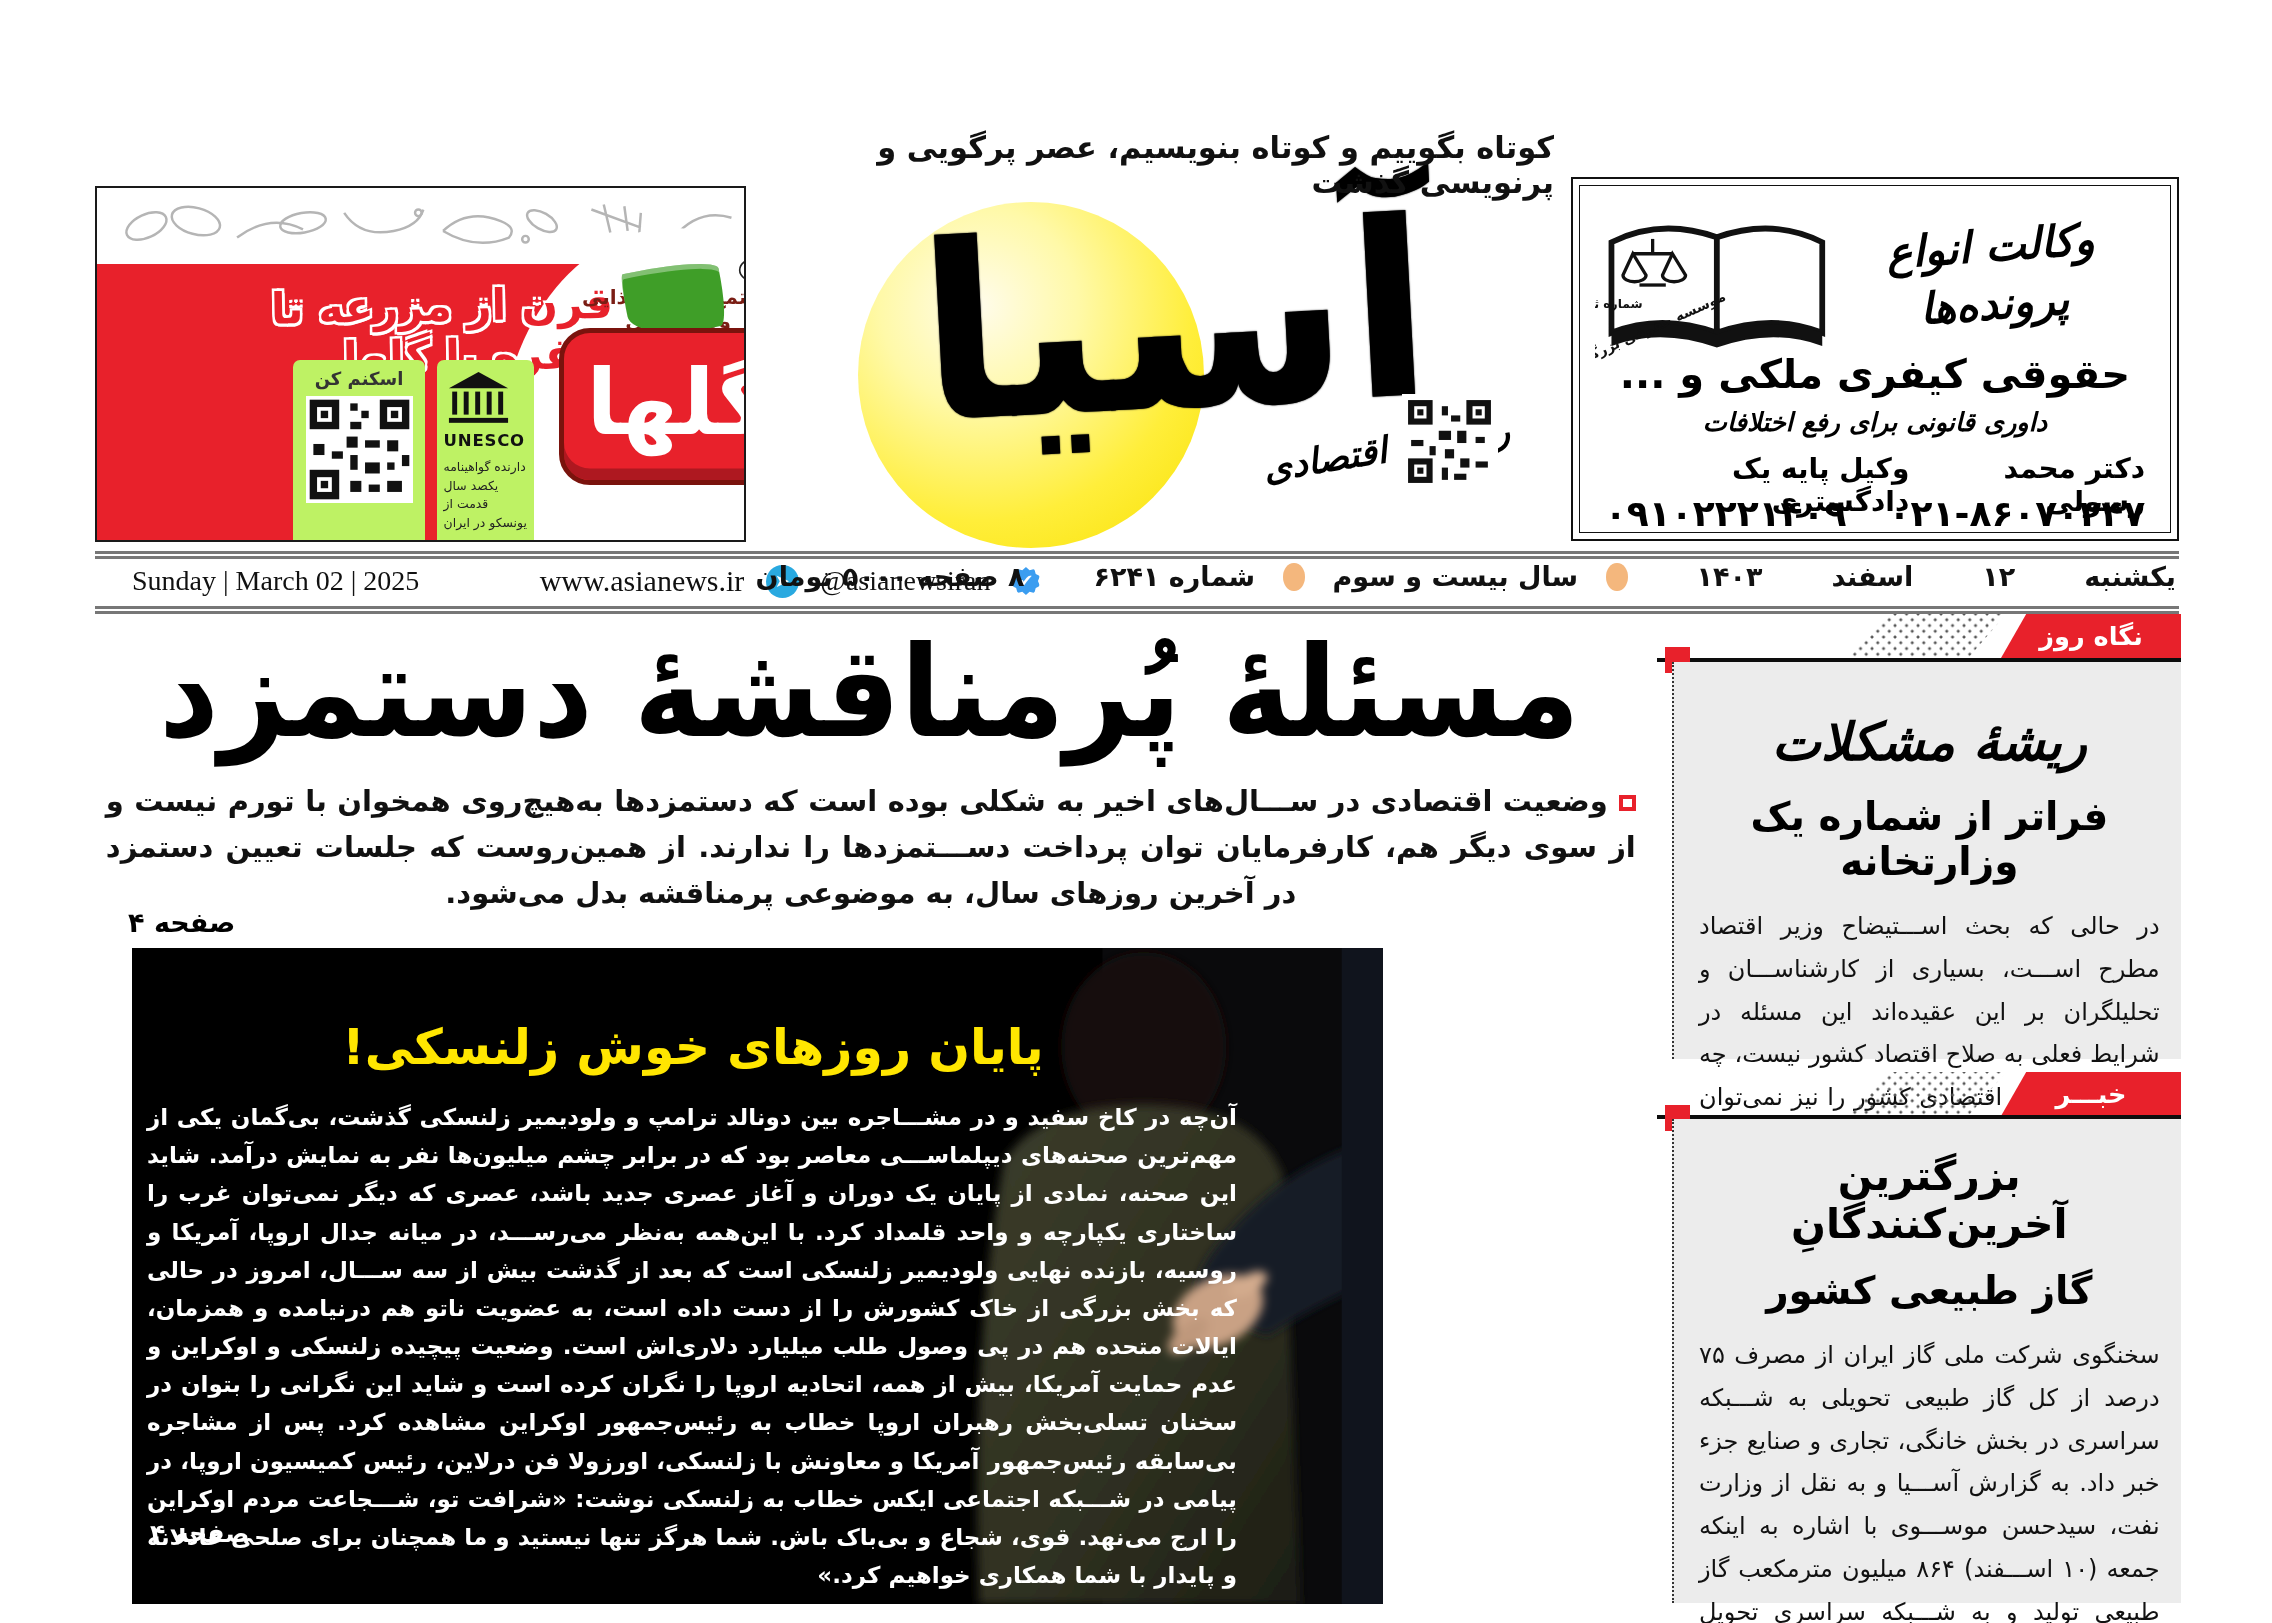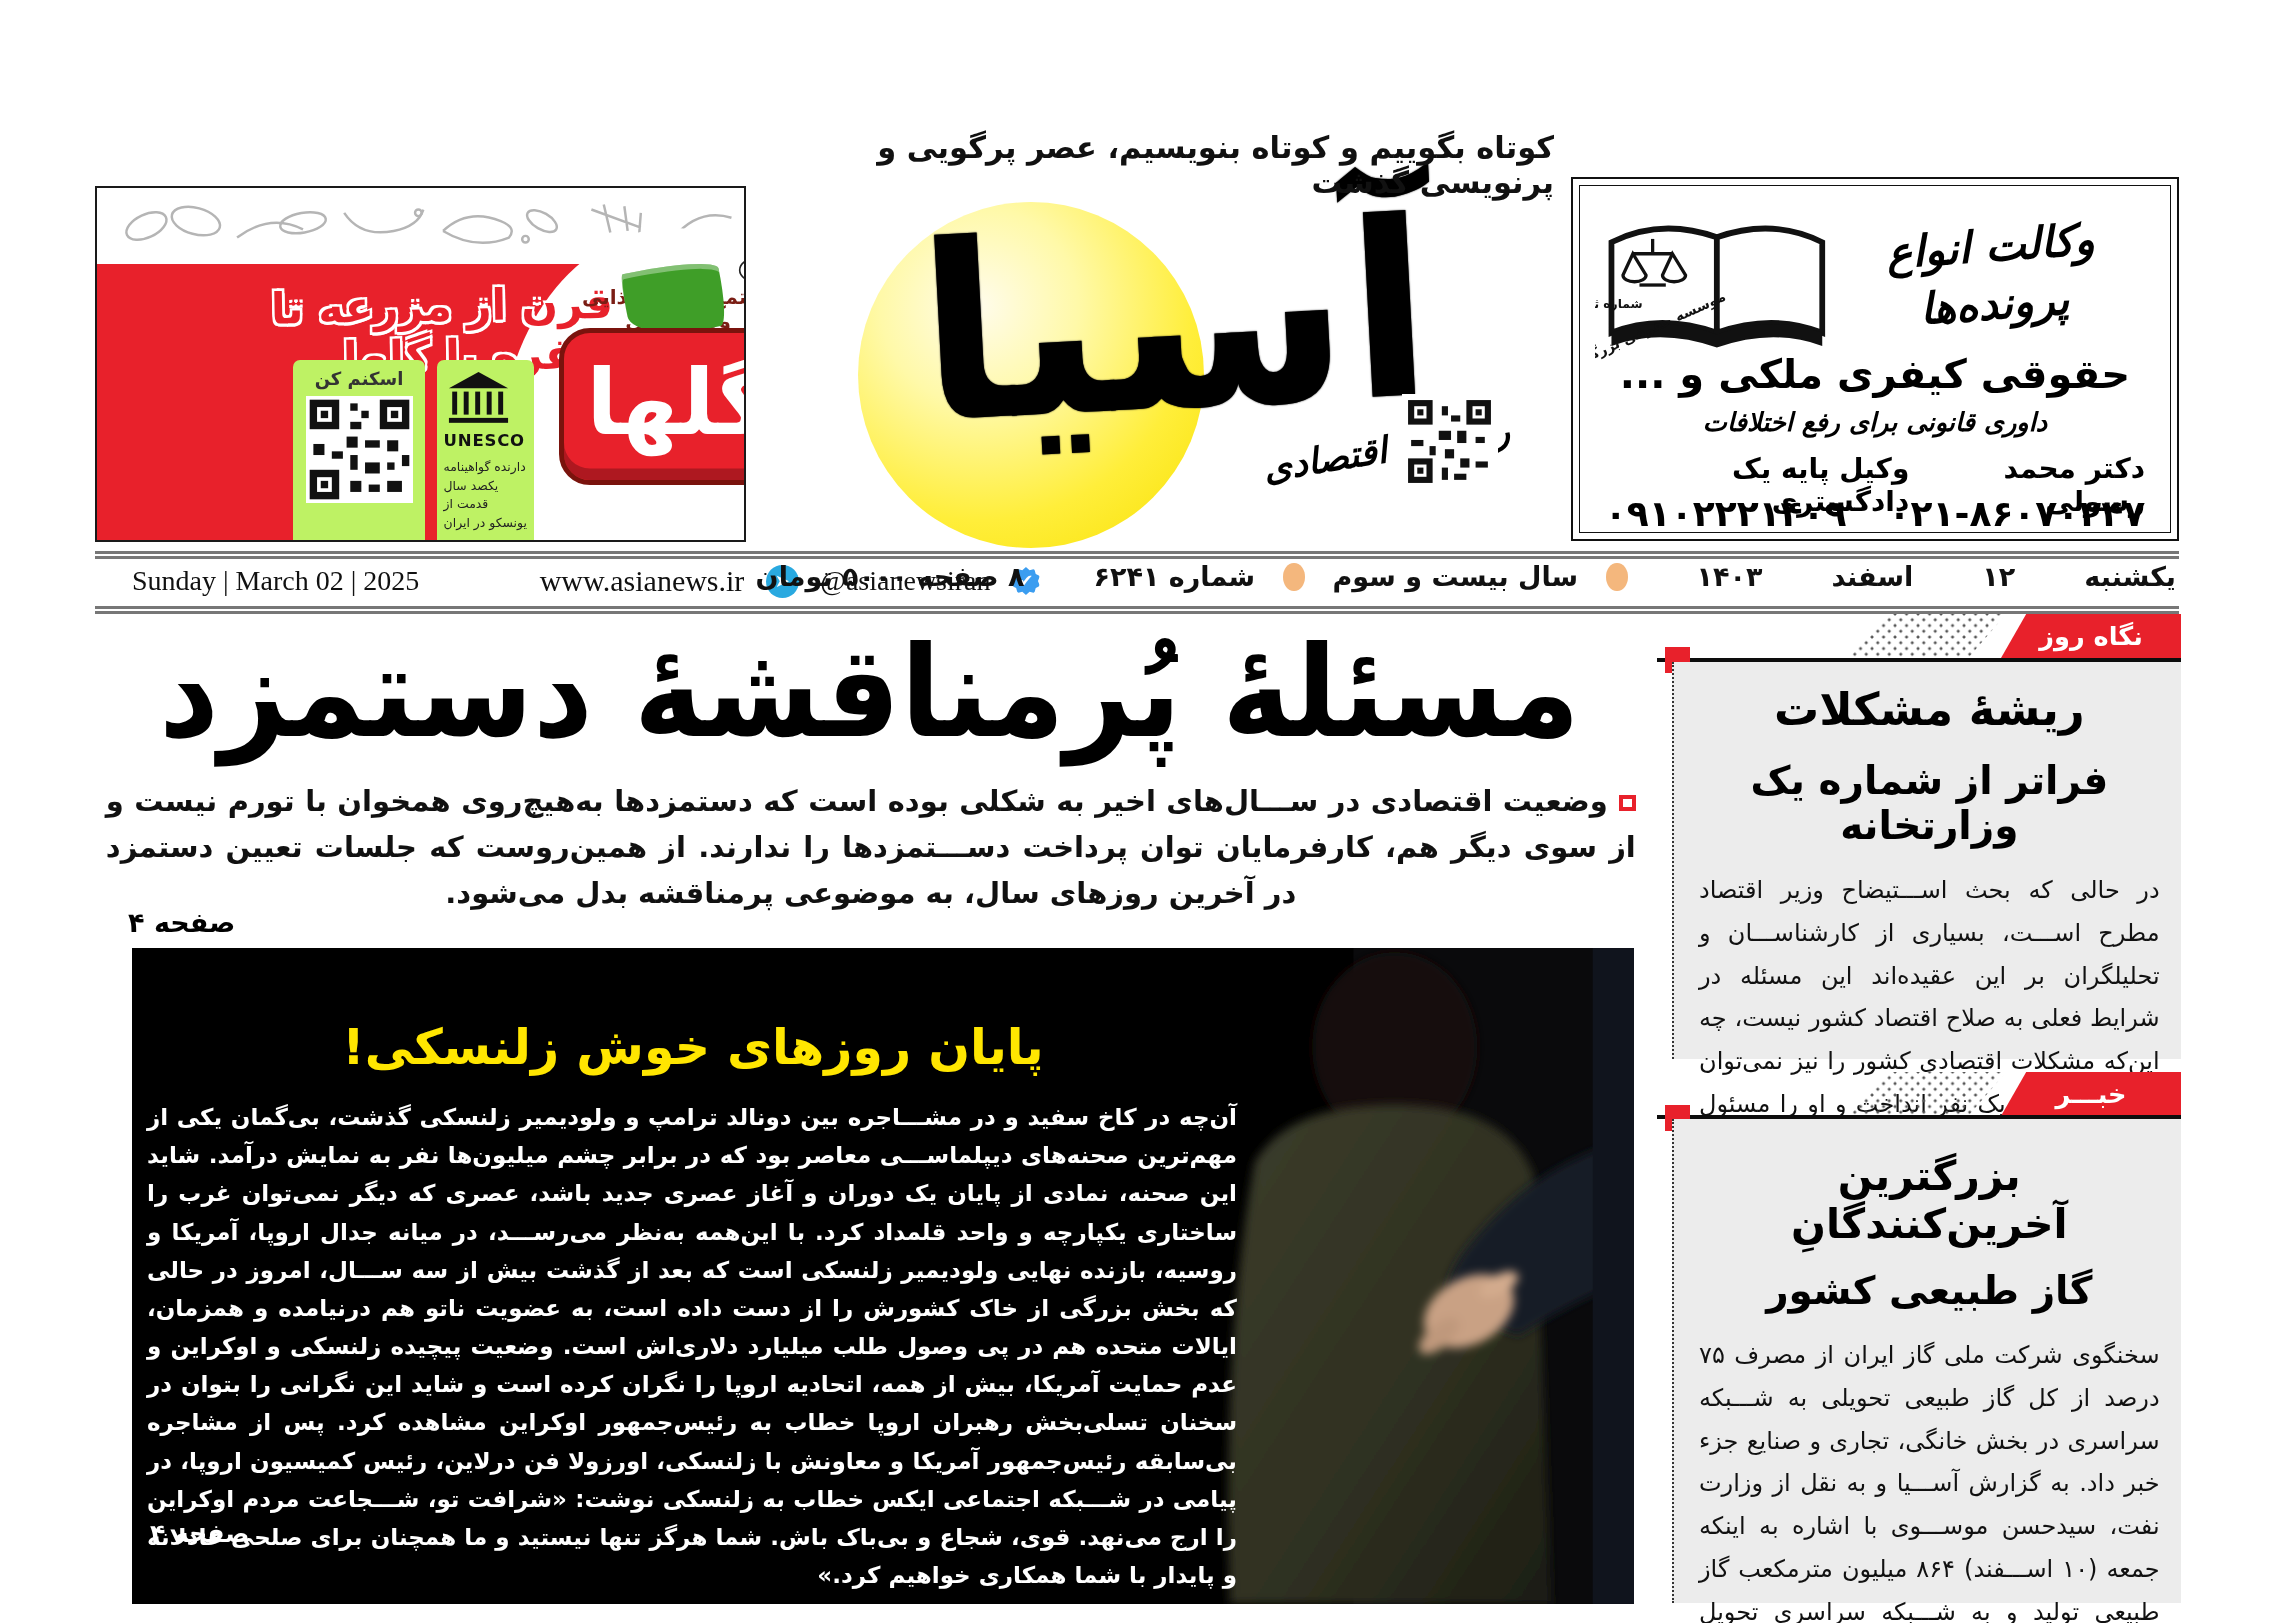--- a/index.html
+++ b/index.html
@@ -91,21 +91,21 @@
   
   #lead { left:95px; top:617px; width:1549px; height:330px; }
   #lead-headline { position:absolute; left:0; top:6.6px; width:100%; text-align:center; font-size:117px;
     font-weight:bold; color:#000; direction:rtl; transform:scaleY(1.08); letter-spacing:-1.6px; }
   #lead-lede { position:absolute; right:8.2px; top:162px; width:1530px; direction:rtl; text-align:justify;
     text-align-last:center; font-size:29px; font-weight:bold; color:#111; line-height:1.58; }
   .red-sq { display:inline-block; width:16.5px; height:16.5px; border:4.1px solid #e8212b; margin-left:11.5px; }
   #lead-pageref { position:absolute; left:33px; top:290px; font-size:27px; font-weight:bold; direction:rtl; }
 
   
-  #photo-box { left:132px; top:948px; width:1502px; height:656px; background:#000; overflow:hidden; }
+  #photo-box { left:132px; top:948px; width:1251px; height:656px; background:#000; overflow:hidden; }
   #photo-fig { position:absolute; right:0; top:0; }
   #photo-title { position:absolute; left:25px; top:71px; width:1072px; text-align:center;
     font-size:49px; font-weight:bold; color:#ffe600; direction:rtl; z-index:2; }
   #photo-body { position:absolute; left:15px; top:150px; width:1090px; direction:rtl; text-align:justify;
     font-size:23px; font-weight:bold; color:#fff; line-height:1.66; z-index:2; }
   #photo-pageref { position:absolute; left:18px; top:571px; font-size:25px; font-weight:bold; color:#fff; direction:rtl; z-index:2; }
 
   
   #sidebar { left:1657px; top:614px; width:524px; height:990px; }
   .tagbox { position:absolute; right:0; width:180px; height:44px; background:#e8212b;
@@ -115,21 +115,21 @@
     clip-path:polygon(24% 0,100% 0,76% 100%,0 100%);
     background-image:radial-gradient(#555 1.4px, transparent 1.6px), radial-gradient(#555 1.4px, transparent 1.6px);
     background-size:11.5px 11.5px; background-position:0 0, 5.8px 5.8px; }
   .blackline { position:absolute; left:0; width:524px; height:4.1px; background:#0d0d0d; }
   .redmark { position:absolute; left:8.2px; width:25px; height:26px; background:#e8212b; }
   .graybox { position:absolute; left:15px; width:509px; background:#ececec;
     border-left:2.5px dotted #333; padding:21.4px 21.4px 16.5px 25px; }
   .sb-title { text-align:center; font-weight:bold; color:#000; direction:rtl; }
   .sb-body { direction:rtl; text-align:justify; font-size:24px; color:#111; line-height:1.78; margin-top:21.4px; }
   .sb-pageref { font-size:25.6px; font-weight:bold; direction:rtl; margin-top:11.5px; }
-  #sb1-title1 { font-size:45px; margin-top:0; }
+  #sb1-title1 { font-size:52px; margin-top:29px;font-style:italic; }
   #sb1-title2 { font-size:39px; margin-top:21.4px; }
   #sb2-title1 { font-size:41px; margin-top:11.5px; }
   #sb2-title2 { font-size:39px; margin-top:20px; }
 </style>
 </head>
 <body>
 
 <div id="page">
 
   <div class="abs" id="golha-ad">

